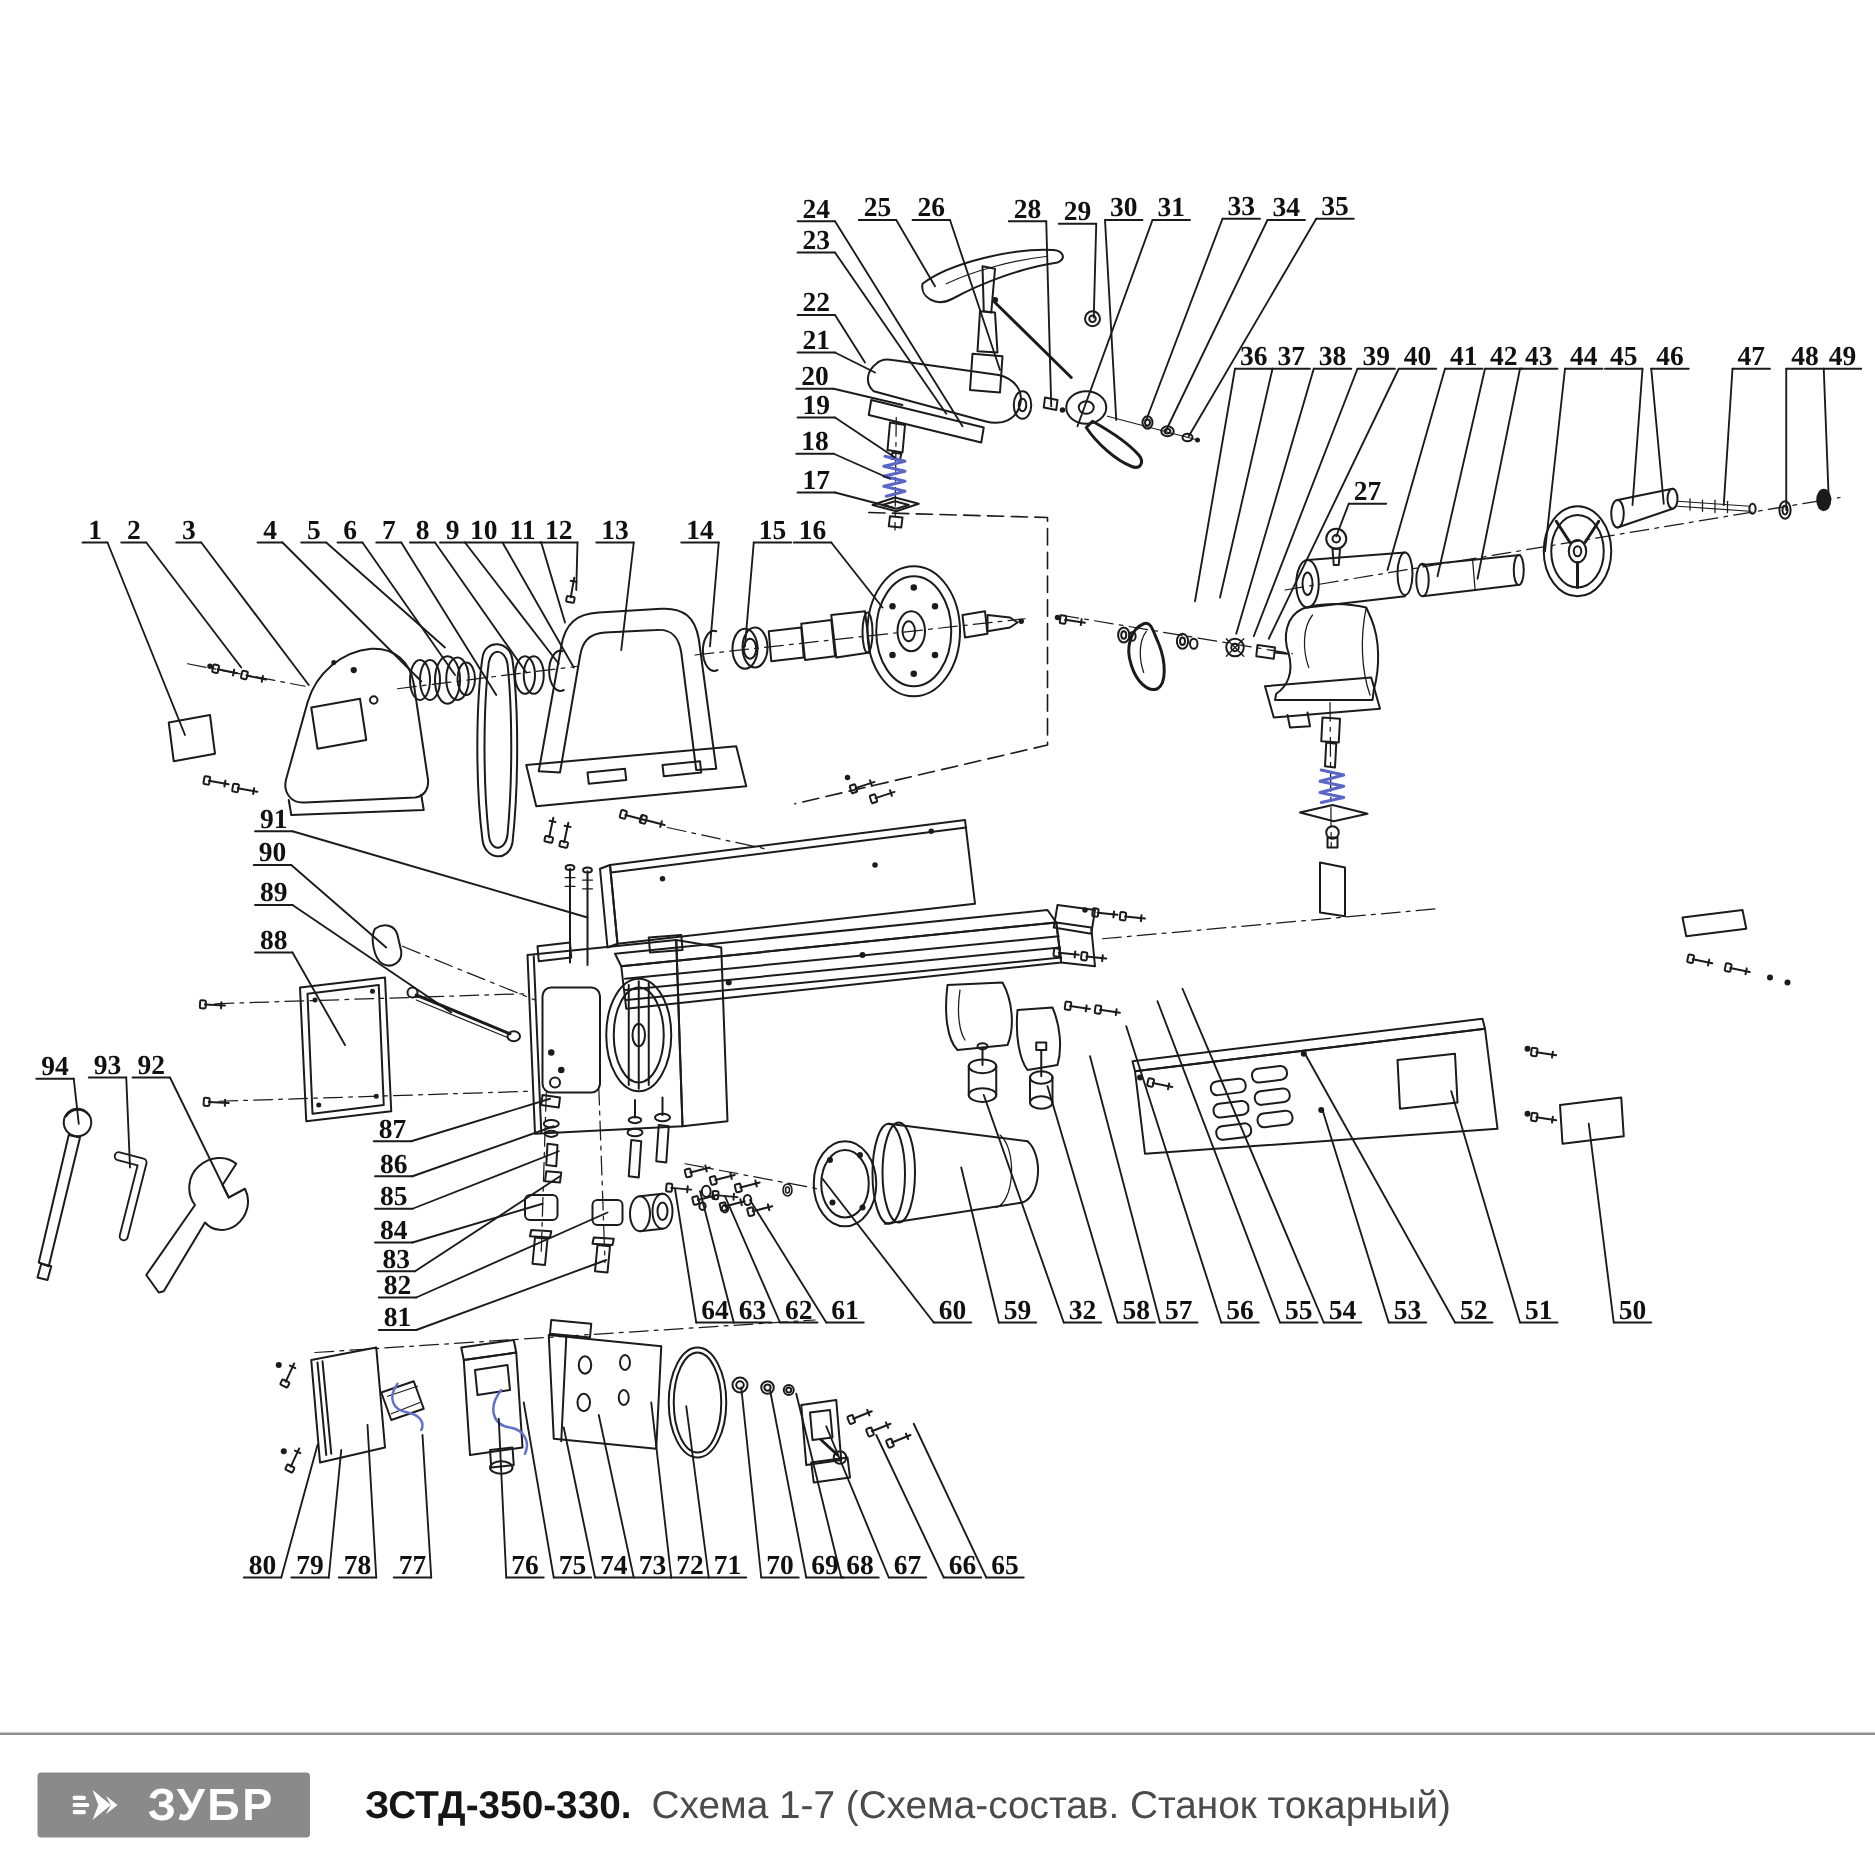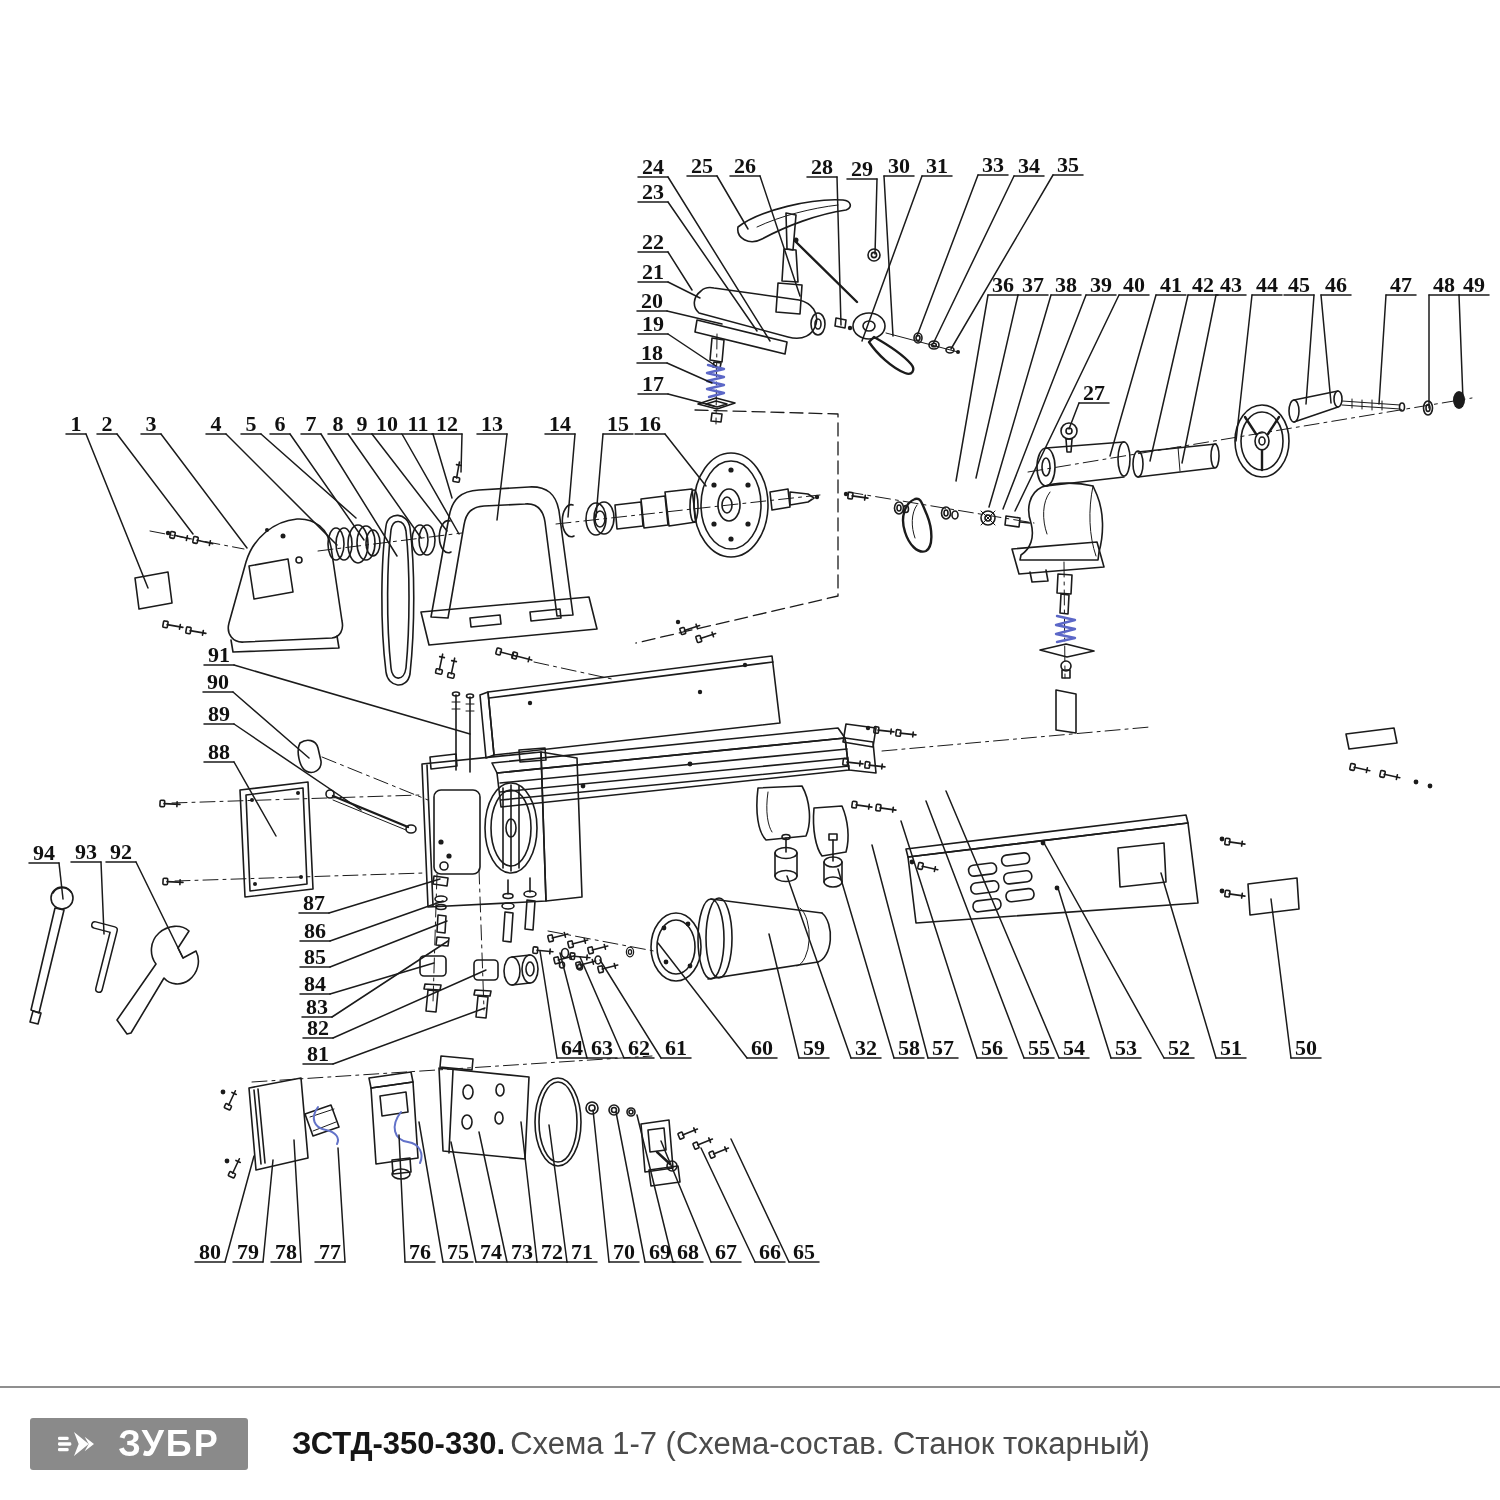--- a/index.html
+++ b/index.html
@@ -12,21 +12,21 @@
   #diagram .dashdot{stroke-dasharray:15 5 3 5;stroke-width:1;}
   #diagram .white{fill:#fff;}
   #diagram .spring{stroke:var(--spring,#5b67c7);stroke-width:2.4;}
   #diagram .wire{stroke:var(--wire,#6272c9);stroke-width:2;}
   #callouts line{stroke:#1b1b1b;stroke-width:1.5;}
   #callouts text{font:bold 22px "Liberation Serif",serif;fill:#111;stroke:none;}
   .rule{position:absolute;left:0;top:1386px;width:1500px;height:2px;background:#8f8f8f;}
   .logo{position:absolute;left:30px;top:1418px;width:218px;height:52px;border-radius:3px;
         display:flex;align-items:center;justify-content:center;gap:20px;background:var(--logobg,#8a8a8a);}
   .logo-text{color:#fff;font-weight:bold;font-size:36px;letter-spacing:2px;line-height:1;}
-  .title{position:absolute;left:292px;top:1426px;display:flex;gap:5px;align-items:baseline;white-space:nowrap;}
+  .title{position:absolute;left:292px;top:1426px;display:flex;gap:16px;align-items:baseline;white-space:nowrap;}
   .model{font-weight:bold;font-size:31px;color:#161616;}
   .subtitle{font-size:31px;color:#4b4b4b;}
 </style>
 </head>
 <body>
 
 <svg id="diagram" width="1500" height="1386" viewBox="0 0 1500 1386">
   <defs>
     <g id="scr">
       <line x1="-8" y1="0" x2="8" y2="0"></line>

